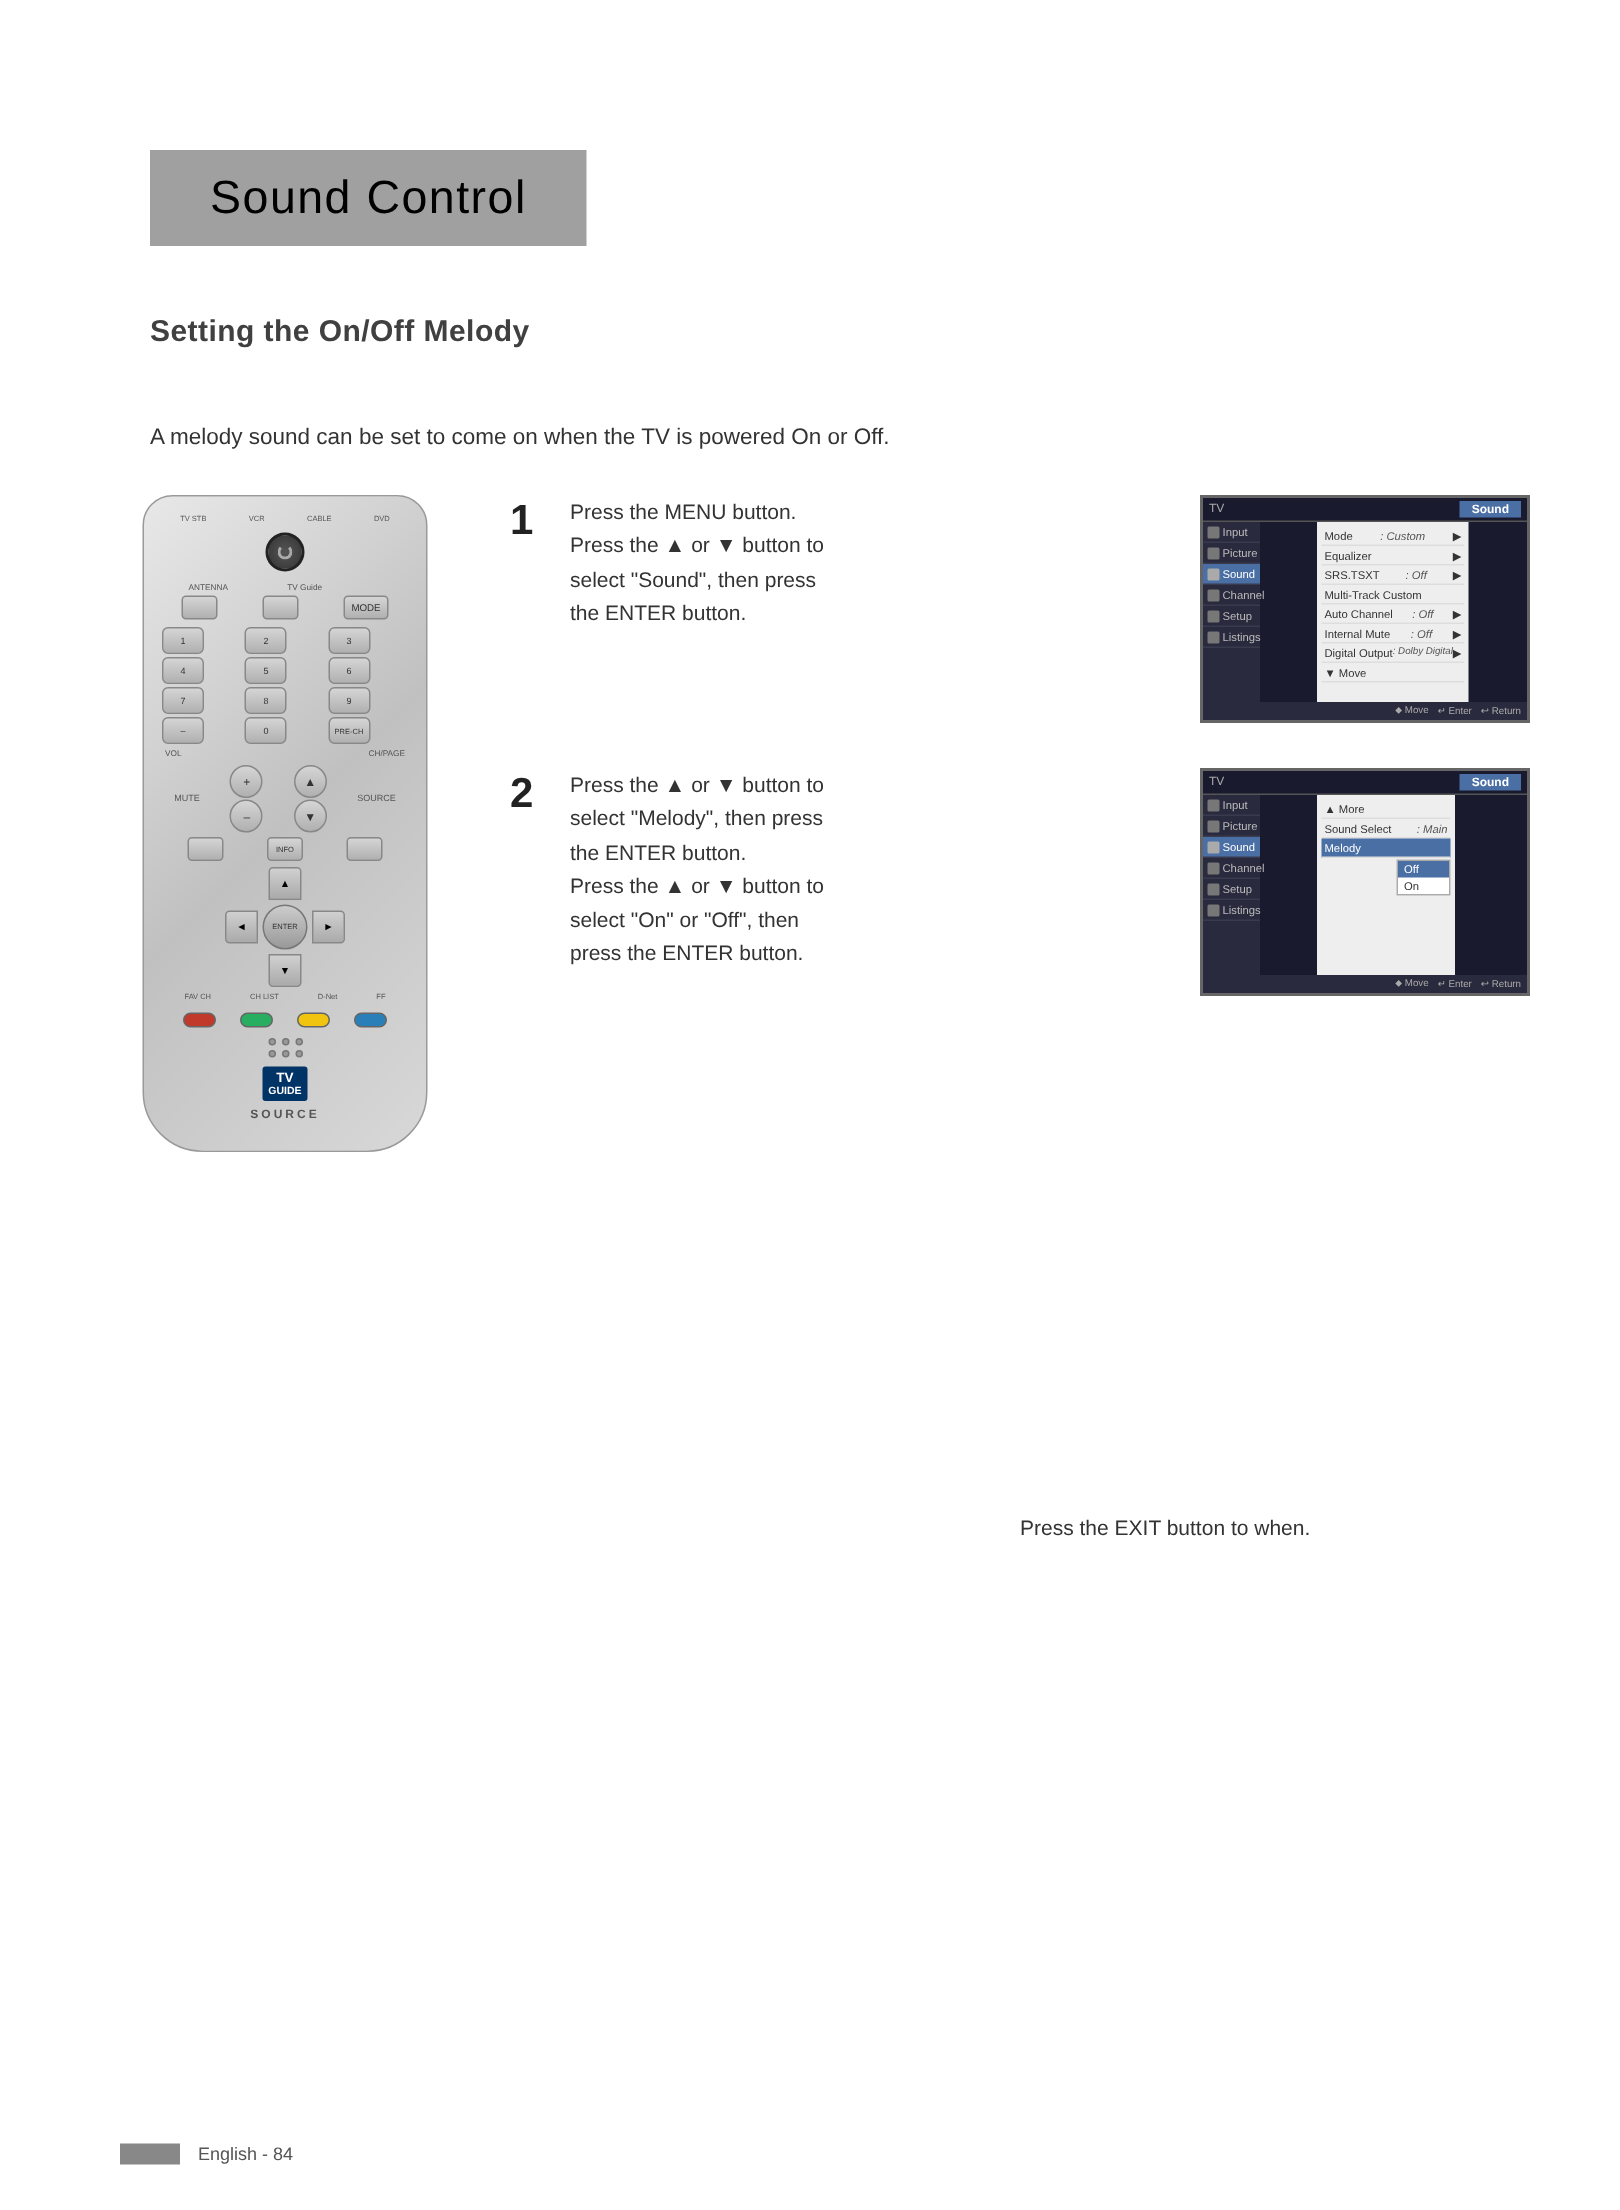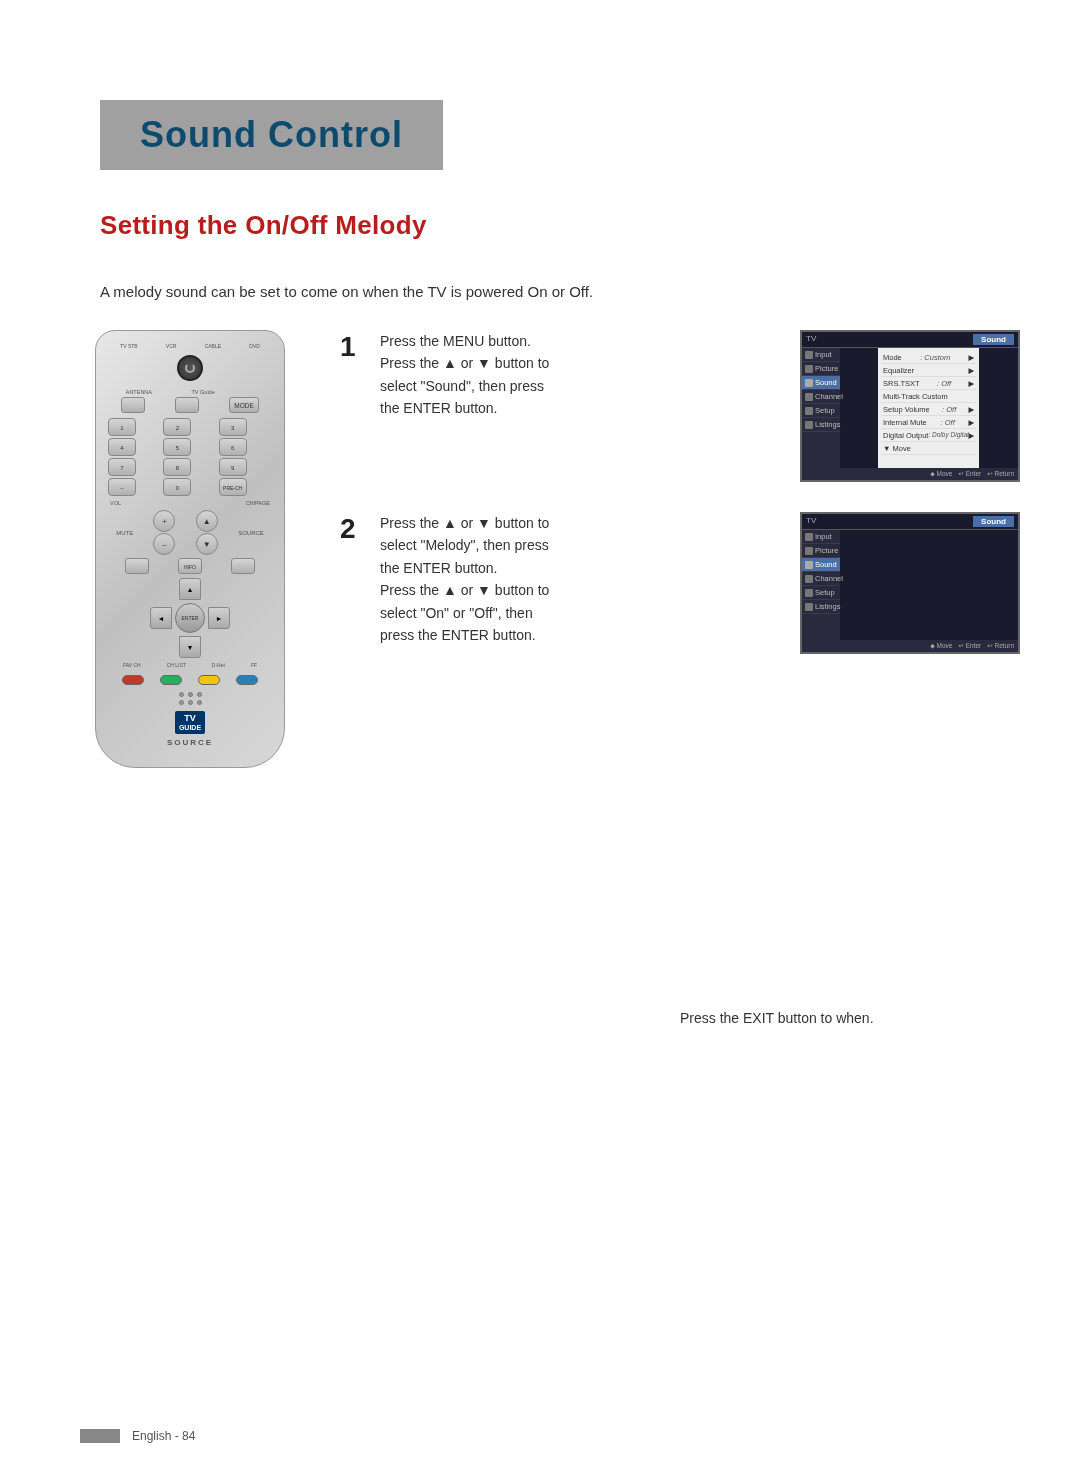--- a/index.html
+++ b/index.html
@@ -14,34 +14,34 @@
 
     
     .title-banner {
       position: absolute;
       top: 100px;
       left: 100px;
       background: #a0a0a0;
       padding: 14px 40px;
     }
     .title-banner h1 {
-      font-size: 36px;
-      font-weight: bold;
-      color: #0c4a6e;
+      font-size: 31px;
+      font-weight: normal;
+      color: #000000;
       letter-spacing: 1px;
     }
 
     
     .section-heading {
       position: absolute;
       top: 210px;
       left: 100px;
-      font-size: 26px;
+      font-size: 20px;
       font-weight: bold;
-      color: #b91c1c;
+      color: #404040;
       letter-spacing: 0.3px;
     }
 
     
     .intro-text {
       position: absolute;
       top: 265px;
       left: 100px;
       font-size: 15px;
       color: #333;
@@ -600,21 +600,21 @@
           <div class="tv-content-row">
             <span class="label">SRS.TSXT</span>
             <span class="value">: Off</span>
             <span class="arrow">▶</span>
           </div>
           <div class="tv-content-row">
             <span class="label">Multi-Track Custom</span>
             <span class="value"></span>
           </div>
           <div class="tv-content-row">
-            <span class="label">Setup Volume</span>
+            <span class="label">Auto Channel</span>
             <span class="value">: Off</span>
             <span class="arrow">▶</span>
           </div>
           <div class="tv-content-row">
             <span class="label">Internal Mute</span>
             <span class="value">: Off</span>
             <span class="arrow">▶</span>
           </div>
           <div class="tv-content-row">
             <span class="label">Digital Output</span>
@@ -666,20 +666,38 @@
             <div class="tv-menu-icon" style="background:#777;"></div>Channel
           </div>
           <div class="tv-menu-item">
             <div class="tv-menu-icon" style="background:#777;"></div>Setup
           </div>
           <div class="tv-menu-item">
             <div class="tv-menu-icon" style="background:#777;"></div>Listings
           </div>
         </div>
 
+        <div class="tv-content">
+          <div class="tv-content-row">
+            <span class="label">▲ More</span>
+          </div>
+          <div class="tv-content-row">
+            <span class="label">Sound Select</span>
+            <span class="value">: Main</span>
+          </div>
+          <div class="tv-content-row tv-selected-row">
+            <span class="label">Melody</span>
+            <span class="value"></span>
+          </div>
+          
+          <div style="margin-left:50px;margin-top:1px;background:white;border:1px solid #aaa;display:inline-block;min-width:36px;">
+            <div style="padding:1px 4px;font-size:7.5px;color:#333;background:#4a6fa5;color:white;">Off</div>
+            <div style="padding:1px 4px;font-size:7.5px;color:#333;">On</div>
+          </div>
+        </div>
       </div>
       <div class="tv-footer">
         <span>⬥ Move</span>
         <span>↵ Enter</span>
         <span>↩ Return</span>
       </div>
     </div>
   </div>
 
   <div class="exit-text">Press the EXIT button to when.</div>

